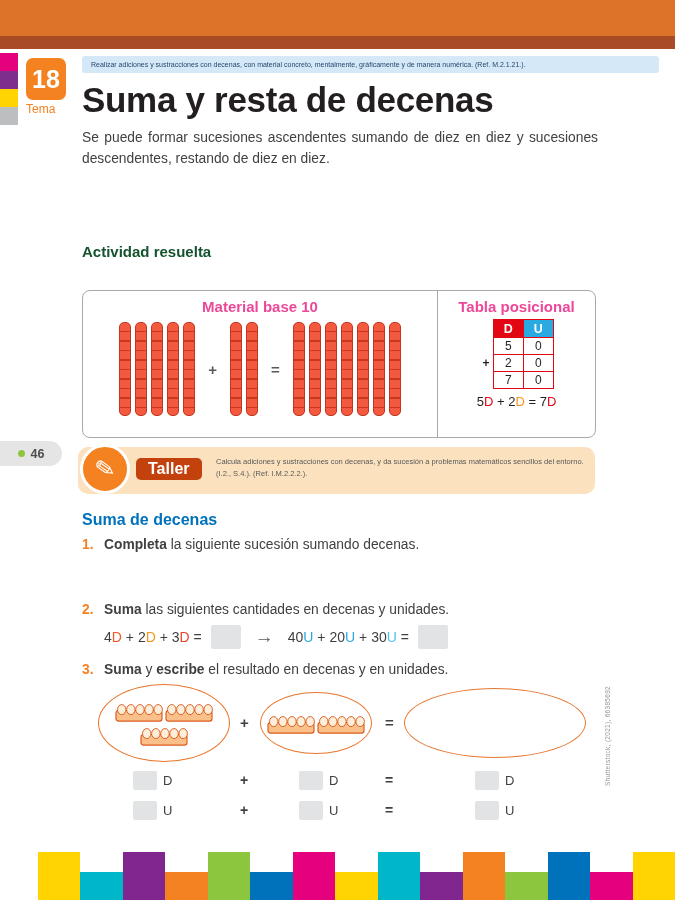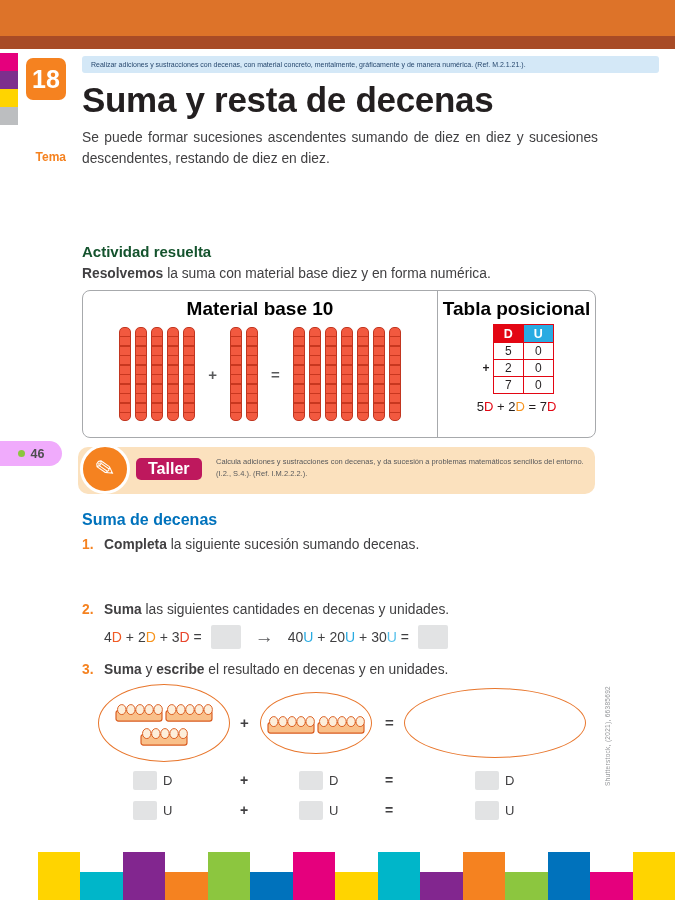--- a/index.html
+++ b/index.html
@@ -10,61 +10,61 @@
   .bar1 { position:absolute; left:0; top:0; width:675px; height:36px; background:#dd7329; }
   .bar2 { position:absolute; left:0; top:36px; width:675px; height:13px; background:#a84b26; }
 
   
   .side-strip { position:absolute; left:0; top:53px; display:flex; flex-direction:column; }
   .sq { width:18px; height:18px; }
 
   
   .theme-badge { position:absolute; left:26px; top:58px; width:40px; height:42px; background:#f58220; border-radius:7px; display:flex; align-items:center; justify-content:center; }
   .theme-num { color:#fff; font-size:25px; font-weight:bold; }
-  .theme-label { position:absolute; left:26px; top:102px; width:40px; text-align:right; color:#f58220; font-size:12px; font-weight:bold;margin-top:48px; }
+  .theme-label { position:absolute; left:26px; top:102px; width:40px; text-align:left; color:#f58220; font-size:12px; font-weight:normal; }
 
   
   .curr-banner { position:absolute; left:82px; top:56px; width:577px; height:17px; background:#d4e8f7; border-radius:3px; display:flex; align-items:center; padding:0 9px; }
   .curr-banner span { font-size:7px; color:#27486e; }
 
   .title { position:absolute; left:82px; top:80px; font-size:35px; font-weight:bold; color:#231f20; letter-spacing:-0.3px; }
 
   .intro { position:absolute; left:82px; top:128px; width:516px; font-size:13.8px; color:#414042; line-height:1.5; text-align:justify; }
   .intro p + p { margin-top:21px; }
 
   .act-heading { position:absolute; left:82px; top:243px; font-size:15px; font-weight:bold; color:#14532d; }
   .act-lead { position:absolute; left:82px; top:266px; font-size:13.8px; color:#414042; }
 
   
   .act-box { position:absolute; left:82px; top:290px; width:514px; height:148px; border:1.5px solid #a7a9ac; border-radius:8px; display:flex; background:#fff; }
   .act-left { flex:1; padding-top:7px; }
   .act-right { width:158px; border-left:1.5px solid #a7a9ac; padding-top:7px; display:flex; flex-direction:column; align-items:center; }
-  .panel-title { text-align:center; font-size:19px; font-weight:bold; color:#000000; }
+  .panel-title { text-align:center; font-size:15px; font-weight:bold; color:#ec4899; }
   .rods-row { display:flex; justify-content:center; align-items:center; gap:13px; margin-top:7px; }
   .rod-group { display:flex; gap:4px; }
   .rod { width:12px; height:94px; border-radius:5px; border:1px solid #c23620;
          background:repeating-linear-gradient(to bottom, #f2593f 0px, #f2593f 8px, #c8371f 8px, #c8371f 9.5px); }
   .op { font-size:15px; font-weight:bold; color:#58595b; }
 
   .pv-table { border-collapse:collapse; margin-top:4px; }
   .pv-table th { width:30px; height:18px; border:1px solid #e30613; color:#fff; font-size:12.5px; font-weight:bold; text-align:center; }
   .pv-table td { width:30px; height:17px; border:1px solid #e30613; font-size:12px; color:#231f20; text-align:center; }
   .pv-table td.sign { border:none; width:14px; font-weight:bold; }
   .pv-eq { margin-top:5px; font-size:13px; color:#231f20; }
 
   
-  .page-tab { position:absolute; left:0; top:441px; width:62px; height:25px; background:#f0abfc; border-radius:0 13px 13px 0; display:flex; align-items:center; justify-content:center; gap:6px; }
+  .page-tab { position:absolute; left:0; top:441px; width:62px; height:25px; background:#e5e5e5; border-radius:0 13px 13px 0; display:flex; align-items:center; justify-content:center; gap:6px; }
   .dot { width:7px; height:7px; border-radius:50%; background:#8cc63f; }
   .page-tab b { font-size:12.5px; color:#4d4d4f; }
 
   
   .taller { position:absolute; left:78px; top:447px; width:517px; height:47px; background:#fbe1be; border-radius:10px; }
   .taller-circle { position:absolute; left:2px; top:-3px; width:50px; height:50px; border-radius:50%; background:#f58220; border:3px solid #fff; display:flex; align-items:center; justify-content:center; }
   .pencil { color:#fff; font-size:24px; transform:rotate(-10deg); }
-  .taller-tag { position:absolute; left:58px; top:11px; background:#be185d; color:#fff; font-size:16px; font-weight:bold; padding:2px 12px; border-radius:5px; }
+  .taller-tag { position:absolute; left:58px; top:11px; background:#c2410c; color:#fff; font-size:16px; font-weight:bold; padding:2px 12px; border-radius:5px; }
   .taller-desc { position:absolute; left:138px; top:9px; width:372px; font-size:7.5px; line-height:1.55; color:#58595b; }
 
   .section-h { position:absolute; left:82px; top:511px; font-size:16px; font-weight:bold; color:#0072bc; }
 
   .ex-line { position:absolute; left:82px; width:520px; display:flex; gap:6px; font-size:13.8px; color:#414042; }
   .ex-num { color:#f58220; font-weight:bold; min-width:16px; }
 
   .ovals { position:absolute; left:101px; top:559px; display:flex; gap:3px; }
   .oval { width:45px; height:27px; border-radius:50%; background:#cfe6f6; border:1.5px solid #e8762c; display:flex; align-items:center; justify-content:center; font-size:12px; color:#3f3f41; flex:0 0 auto; }
 
@@ -112,23 +112,20 @@
     <span>Realizar adiciones y sustracciones con decenas, con material concreto, mentalmente, gráficamente y de manera numérica. (Ref. M.2.1.21.).</span>
   </div>
 
   <h1 class="title">Suma y resta de decenas</h1>
 
   <div class="intro">
     <p>Se puede formar sucesiones ascendentes sumando de diez en diez y sucesiones descendentes, restando de diez en diez.</p>
   </div>
 
   <div class="act-heading">Actividad resuelta</div>
-  <div class="act-lead">
-    <b>Resolvemos</b><span> la suma con material base diez y en forma numérica.</span>
-  </div>
 
   <div class="act-box">
     <div class="act-left">
       <div class="panel-title">Material base 10</div>
       <div class="rods-row">
         <div class="rod-group" id="rods-0">
             <div class="rod"></div>
             <div class="rod"></div>
             <div class="rod"></div>
             <div class="rod"></div>

